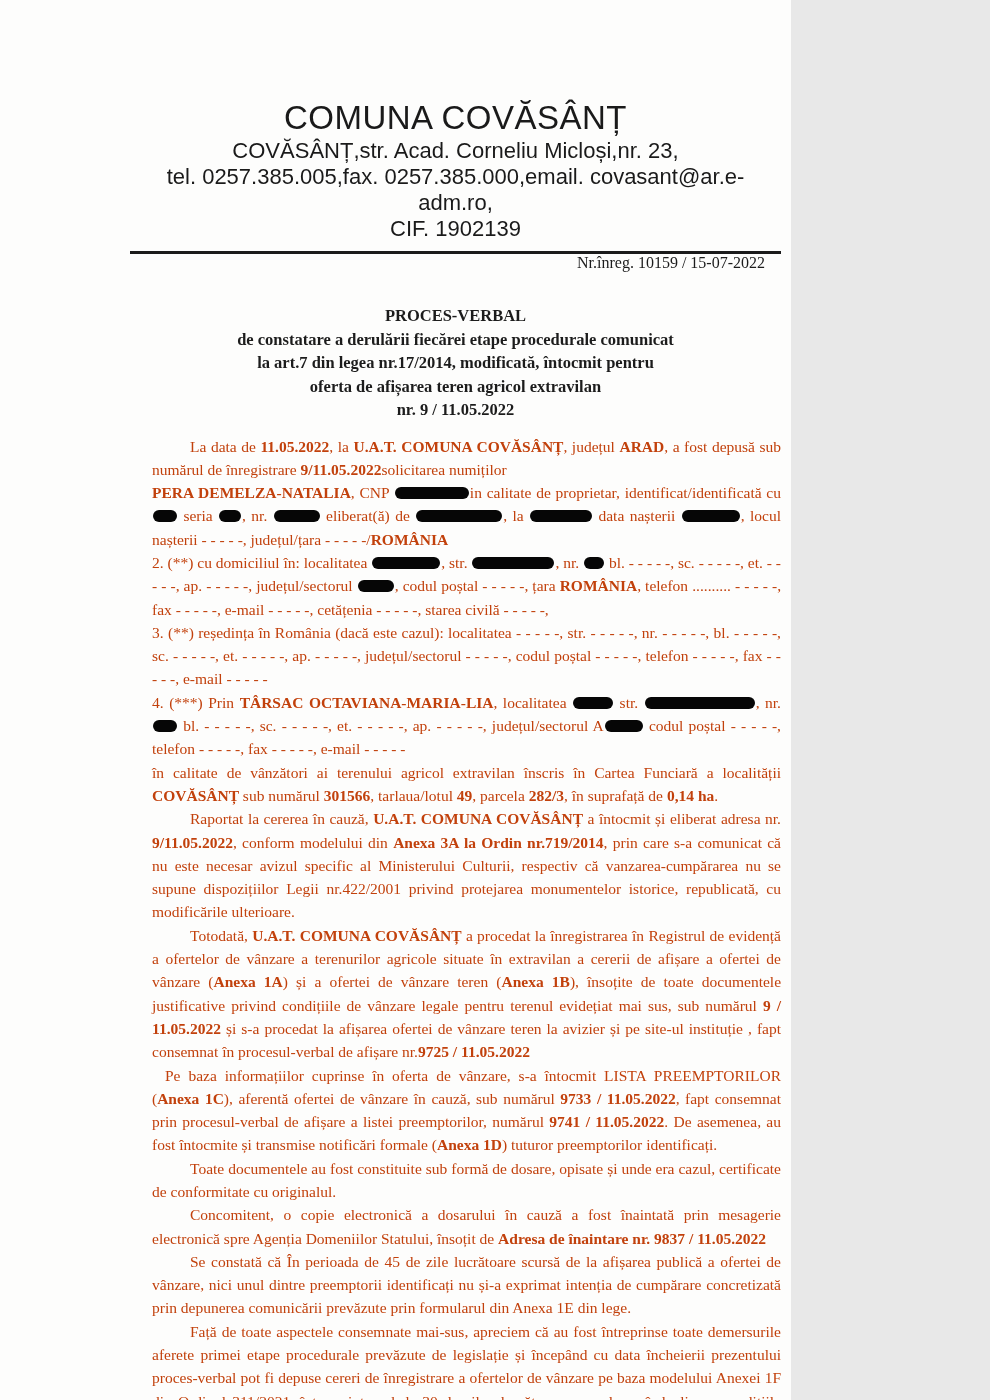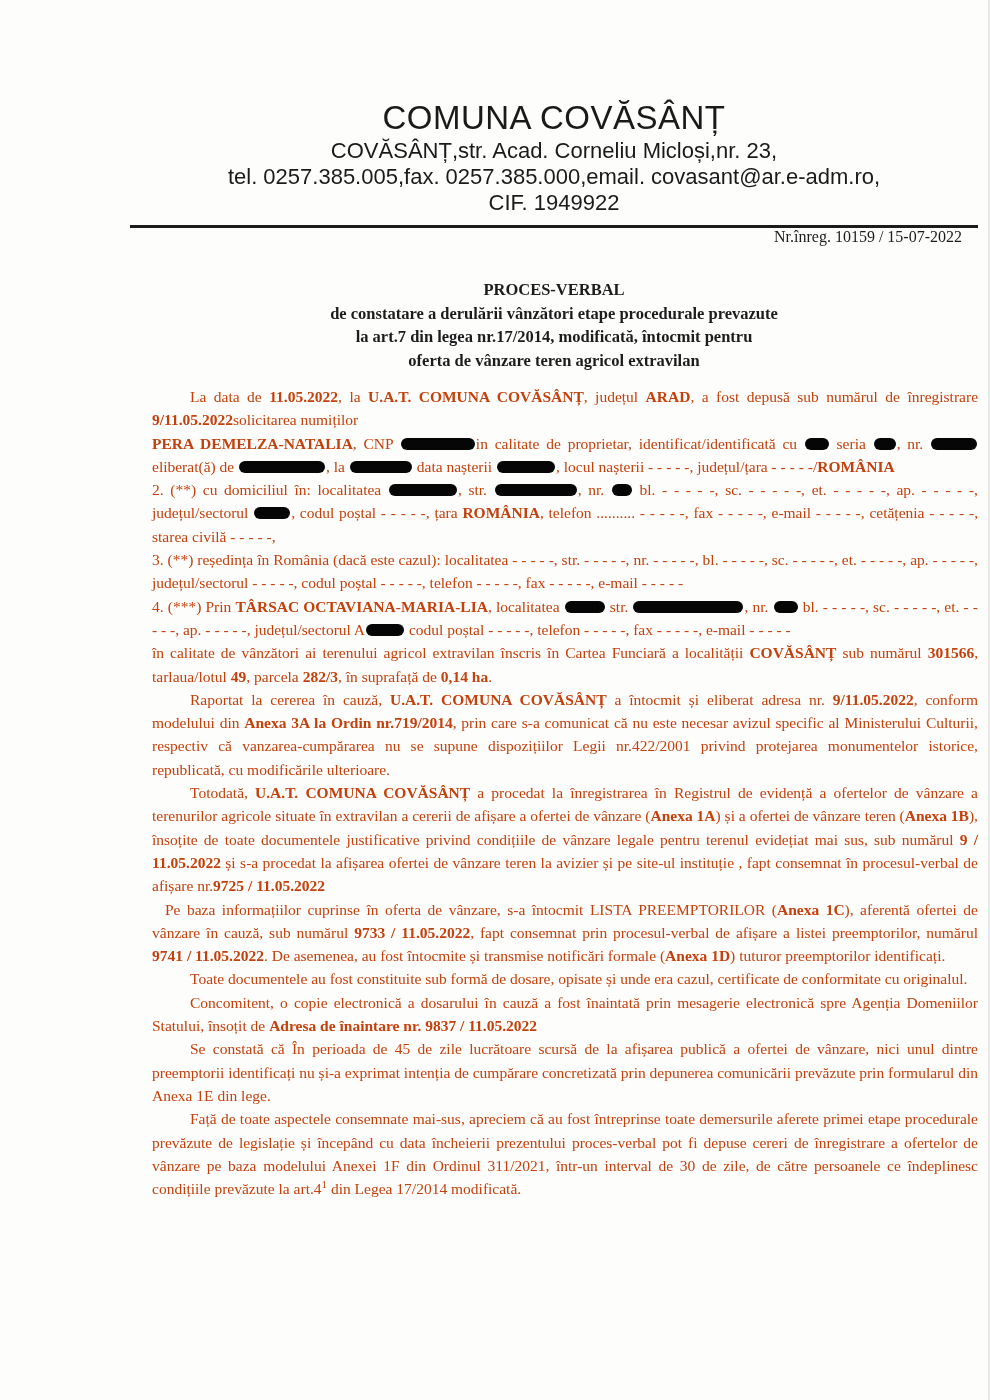--- a/index.html
+++ b/index.html
@@ -1,18 +1,18 @@
 <!DOCTYPE html>
 <html><head>
 <meta charset="utf-8">
 <style>
   html,body { margin:0; padding:0; }
   body { width:990px; background:#e8e8e8; }
   .page {
-    width:988px; height:1400px; background:#fdfdfc; color:#1c1c1c;
+    width:791px; height:1400px; background:#fdfdfc; color:#1c1c1c;
     position:relative; overflow:hidden; box-sizing:border-box;
   }
   .content { padding:0 10px 0 130px; }
   .header { text-align:center; padding-top:98px; font-family:"Liberation Sans",sans-serif; color:#1a1a1a; }
   .header-title { font-size:33px; letter-spacing:0.5px; line-height:40px; }
   .header-line { font-size:22px; line-height:26px; }
   .sep { border:none; border-top:3px solid #1b1b1b; margin:9px 0 0 0; }
   .reg { text-align:right; font-family:"Liberation Serif",serif; font-size:16px; padding-right:16px; }
   .title-block {
     text-align:center; font-family:"Liberation Serif",serif; font-weight:bold;
@@ -35,32 +35,33 @@
 </head>
 <body>
 
 <div class="page">
   <div class="content">
 
     <div class="header">
       <div class="header-title">COMUNA COVĂSÂNȚ</div>
       <div class="header-line">COVĂSÂNȚ,str. Acad. Corneliu Micloși,nr. 23,</div>
       <div class="header-line">tel. 0257.385.005,fax. 0257.385.000,email. covasant@ar.e-adm.ro,</div>
-      <div class="header-line">CIF. 1949922</div>
+      <div class="header-line">CIF. 1902139</div>
     </div>
 
     <hr class="sep">
 
     <div class="reg">Nr.înreg. 10159 / 15-07-2022</div>
 
     <div class="title-block">
       <div>PROCES-VERBAL</div>
-      <div>de constatare a derulării vânzători etape procedurale prevazute</div>
+      <div>de constatare a derulării fiecărei etape procedurale comunicat</div>
       <div>la art.7 din legea nr.17/2014, modificată, întocmit pentru</div>
-      <div>oferta de vânzare teren agricol extravilan</div>
+      <div>oferta de afișarea teren agricol extravilan</div>
+      <div>nr. 9 / 11.05.2022</div>
     </div>
 
     <div class="doc-body">
         <p class="para ind"><span>La data de </span><span class="b">11.05.2022</span><span>, la </span><span class="b">U.A.T. COMUNA COVĂSÂNȚ</span><span>, județul </span><span class="b">ARAD</span><span>, a fost depusă sub numărul de înregistrare </span><span class="b">9/11.05.2022</span><span>solicitarea numiților</span></p>
         <p class="para"><span class="b">PERA DEMELZA-NATALIA</span><span>, CNP </span><span class="redact" style="width: 74px;"></span><span>in calitate de proprietar, identificat/identificată cu </span><span class="redact" style="width: 24px;"></span><span> seria </span><span class="redact" style="width: 22px;"></span><span>, nr. </span><span class="redact" style="width: 46px;"></span><span> eliberat(ă) de </span><span class="redact" style="width: 86px;"></span><span>, la </span><span class="redact" style="width: 62px;"></span><span> data nașterii </span><span class="redact" style="width: 58px;"></span><span>, locul nașterii - - - - -, județul/țara - - - - -/</span><span class="b">ROMÂNIA</span></p>
         <p class="para"><span>2. (**) cu domiciliul în: localitatea </span><span class="redact" style="width: 68px;"></span><span>, str. </span><span class="redact" style="width: 82px;"></span><span>, nr. </span><span class="redact" style="width: 20px;"></span><span> bl. - - - - -, sc. - - - - -, et. - - - - -, ap. - - - - -, județul/sectorul </span><span class="redact" style="width: 36px;"></span><span>, codul poștal - - - - -, țara </span><span class="b">ROMÂNIA</span><span>, telefon .......... - - - - -, fax - - - - -, e-mail - - - - -, cetățenia - - - - -, starea civilă - - - - -,</span></p>
         <p class="para"><span>3. (**) reședința în România (dacă este cazul): localitatea - - - - -, str. - - - - -, nr. - - - - -, bl. - - - - -, sc. - - - - -, et. - - - - -, ap. - - - - -, județul/sectorul - - - - -, codul poștal - - - - -, telefon - - - - -, fax - - - - -, e-mail - - - - -</span></p>
         <p class="para"><span>4. (***) Prin </span><span class="b">TÂRSAC OCTAVIANA-MARIA-LIA</span><span>, localitatea </span><span class="redact" style="width: 40px;"></span><span> str. </span><span class="redact" style="width: 110px;"></span><span>, nr. </span><span class="redact" style="width: 24px;"></span><span> bl. - - - - -, sc. - - - - -, et. - - - - -, ap. - - - - -, județul/sectorul A</span><span class="redact" style="width: 38px;"></span><span> codul poștal - - - - -, telefon - - - - -, fax - - - - -, e-mail - - - - -</span></p>
         <p class="para"><span>în calitate de vânzători ai terenului agricol extravilan înscris în Cartea Funciară a localității </span><span class="b">COVĂSÂNȚ</span><span> sub numărul </span><span class="b">301566</span><span>, tarlaua/lotul </span><span class="b">49</span><span>, parcela </span><span class="b">282/3</span><span>, în suprafață de </span><span class="b">0,14 ha</span><span>.</span></p>
         <p class="para ind"><span>Raportat la cererea în cauză, </span><span class="b">U.A.T. COMUNA COVĂSÂNȚ</span><span> a întocmit și eliberat adresa nr. </span><span class="b">9/11.05.2022</span><span>, conform modelului din </span><span class="b">Anexa 3A la Ordin nr.719/2014</span><span>, prin care s-a comunicat că nu este necesar avizul specific al Ministerului Culturii, respectiv că vanzarea-cumpărarea nu se supune dispozițiilor Legii nr.422/2001 privind protejarea monumentelor istorice, republicată, cu modificările ulterioare.</span></p>

